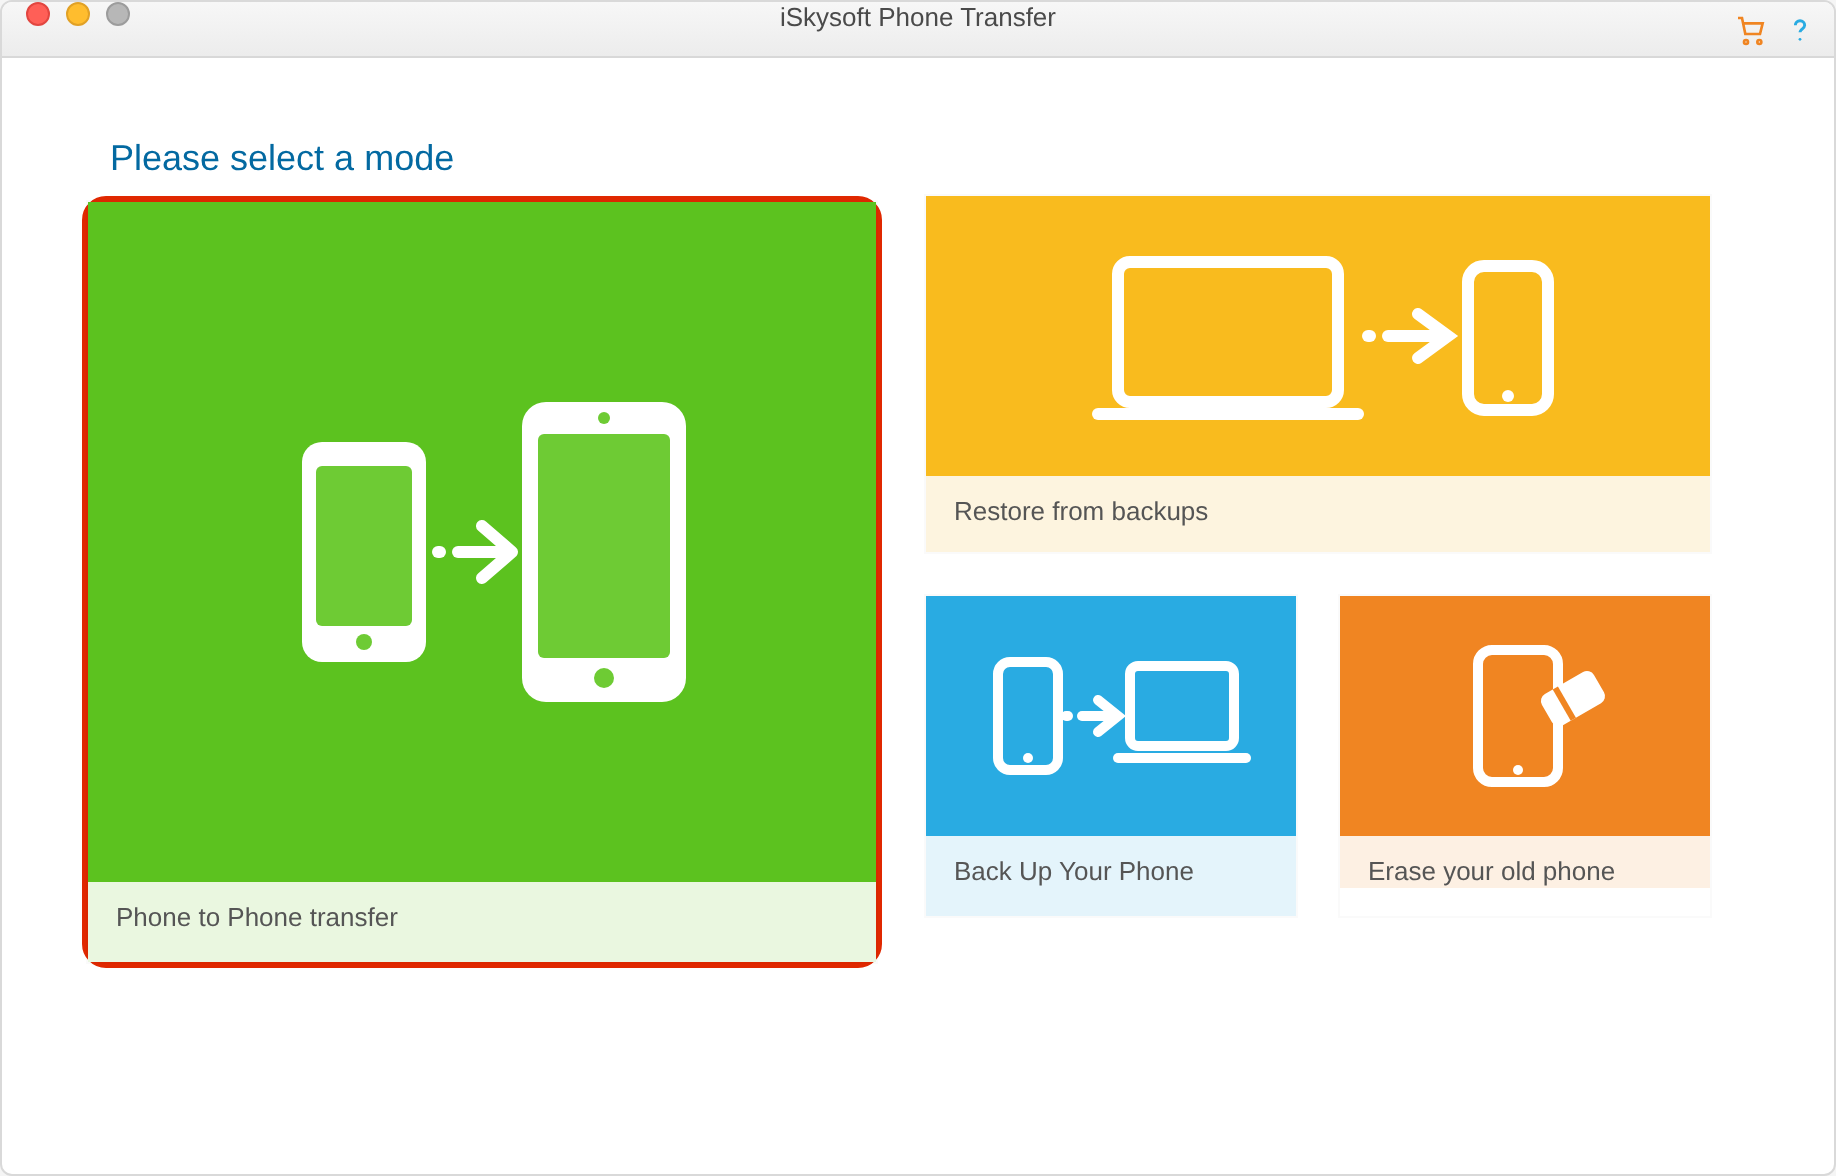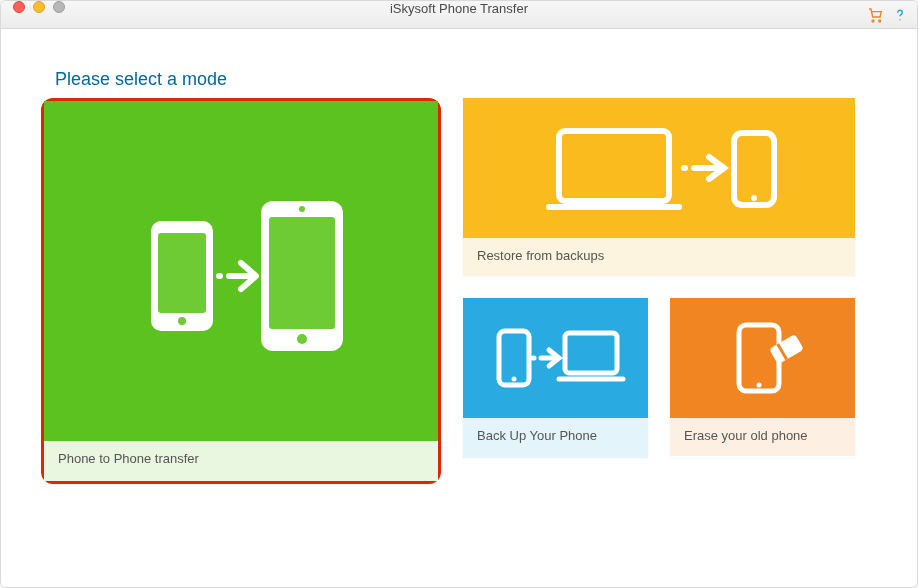--- a/index.html
+++ b/index.html
@@ -36,21 +36,21 @@
   
   .c2 .art { background: #f9bb1e; height: 140px; }
   .c2 .label { background: #fdf4df; height: 38px;}
   
   .c3 { width: 185px; }
   .c3 .art { background: #29abe2; height: 120px; }
   .c3 .label { background: #e4f4fb; height: 40px;}
   
   .c4 { width: 185px; }
   .c4 .art { background: #f08522; height: 120px; }
-  .c4 .label { background: #fdf0e3; height: 38px;}
+  .c4 .label { background: #fdf0e3; height: 26px;}
   svg { display:block; }
 </style>
 </head>
 <body>
 
 <div class="window">
 
   <div class="titlebar">
     <div class="traffic">
       <div class="dot red"></div>

